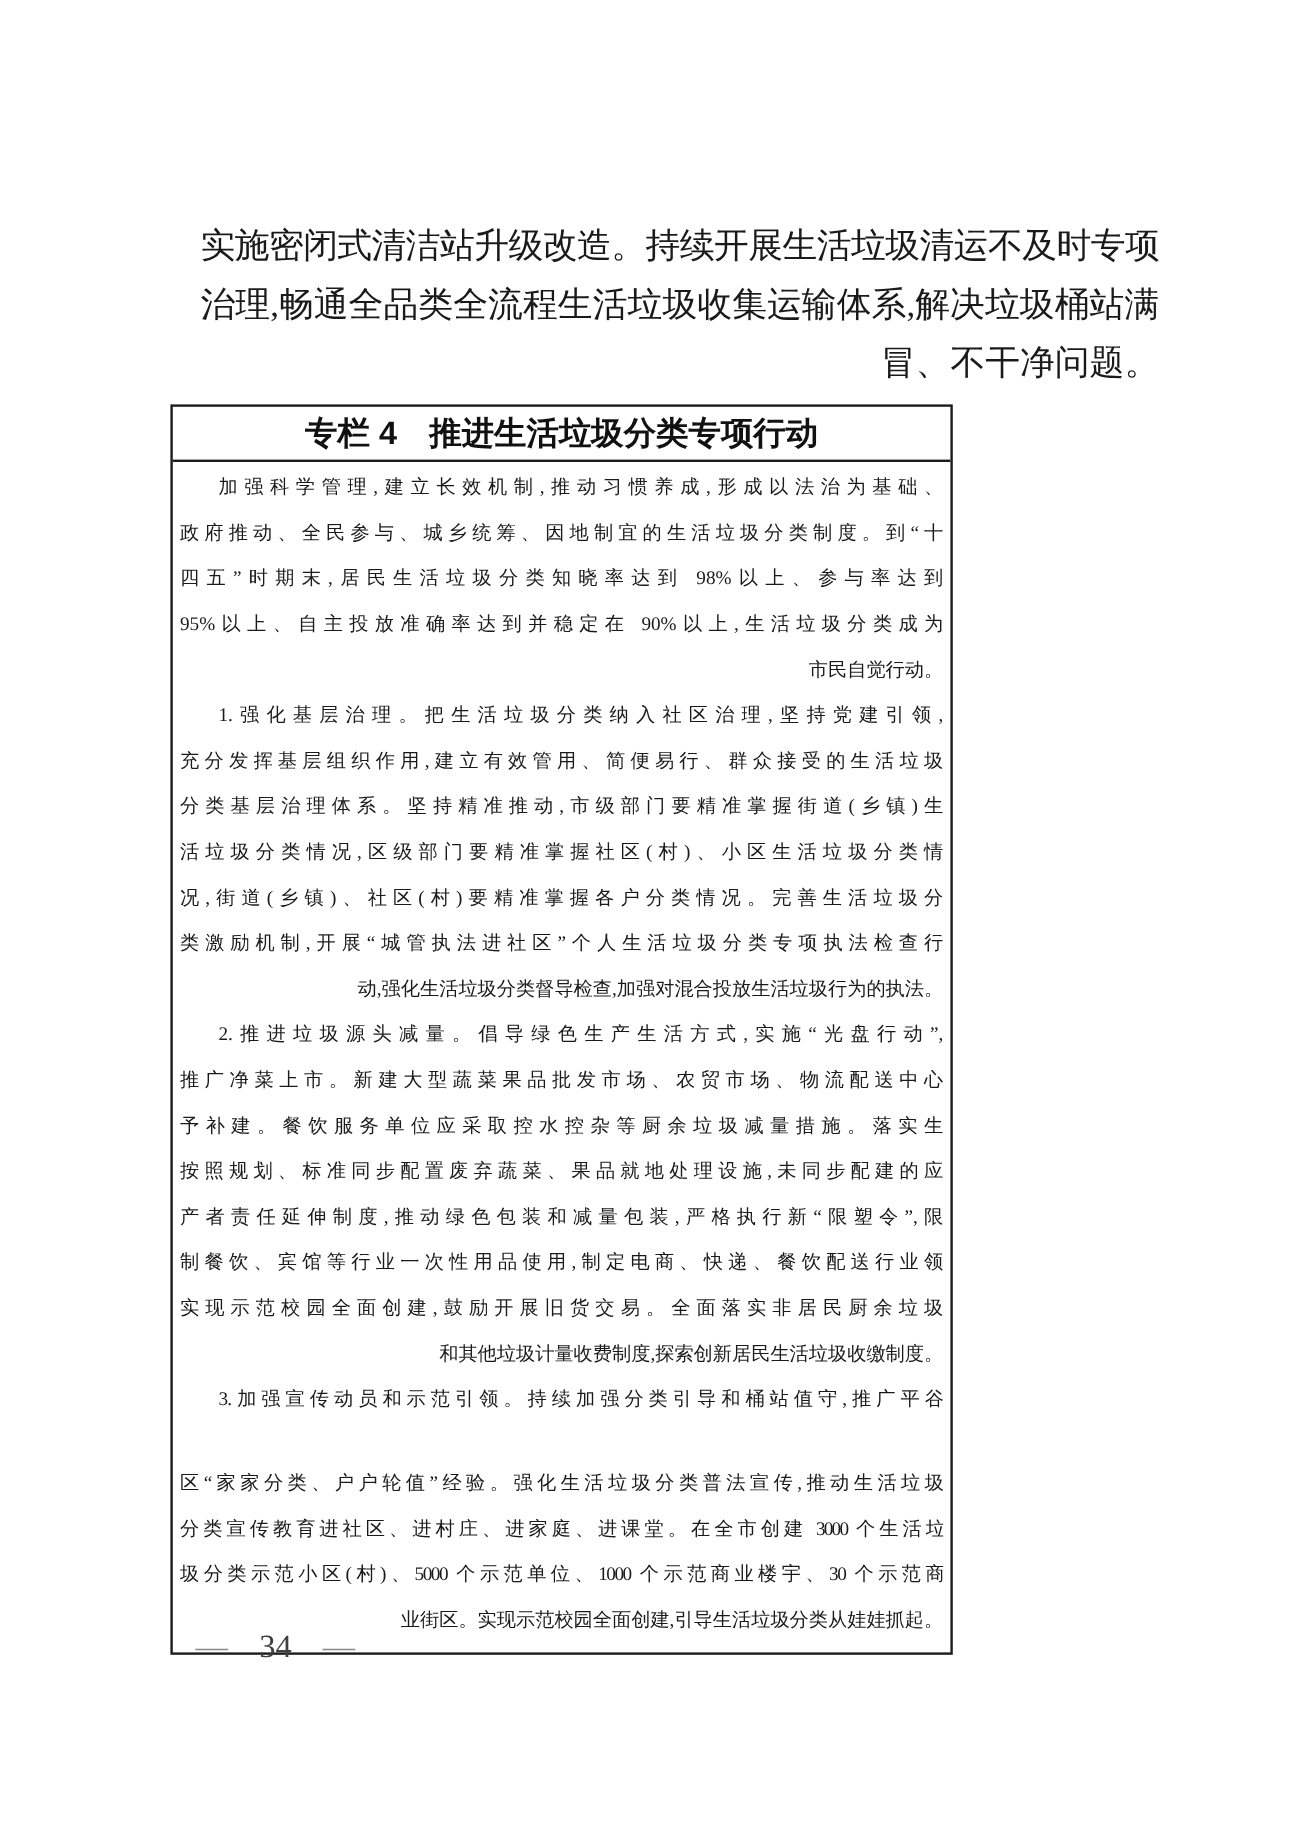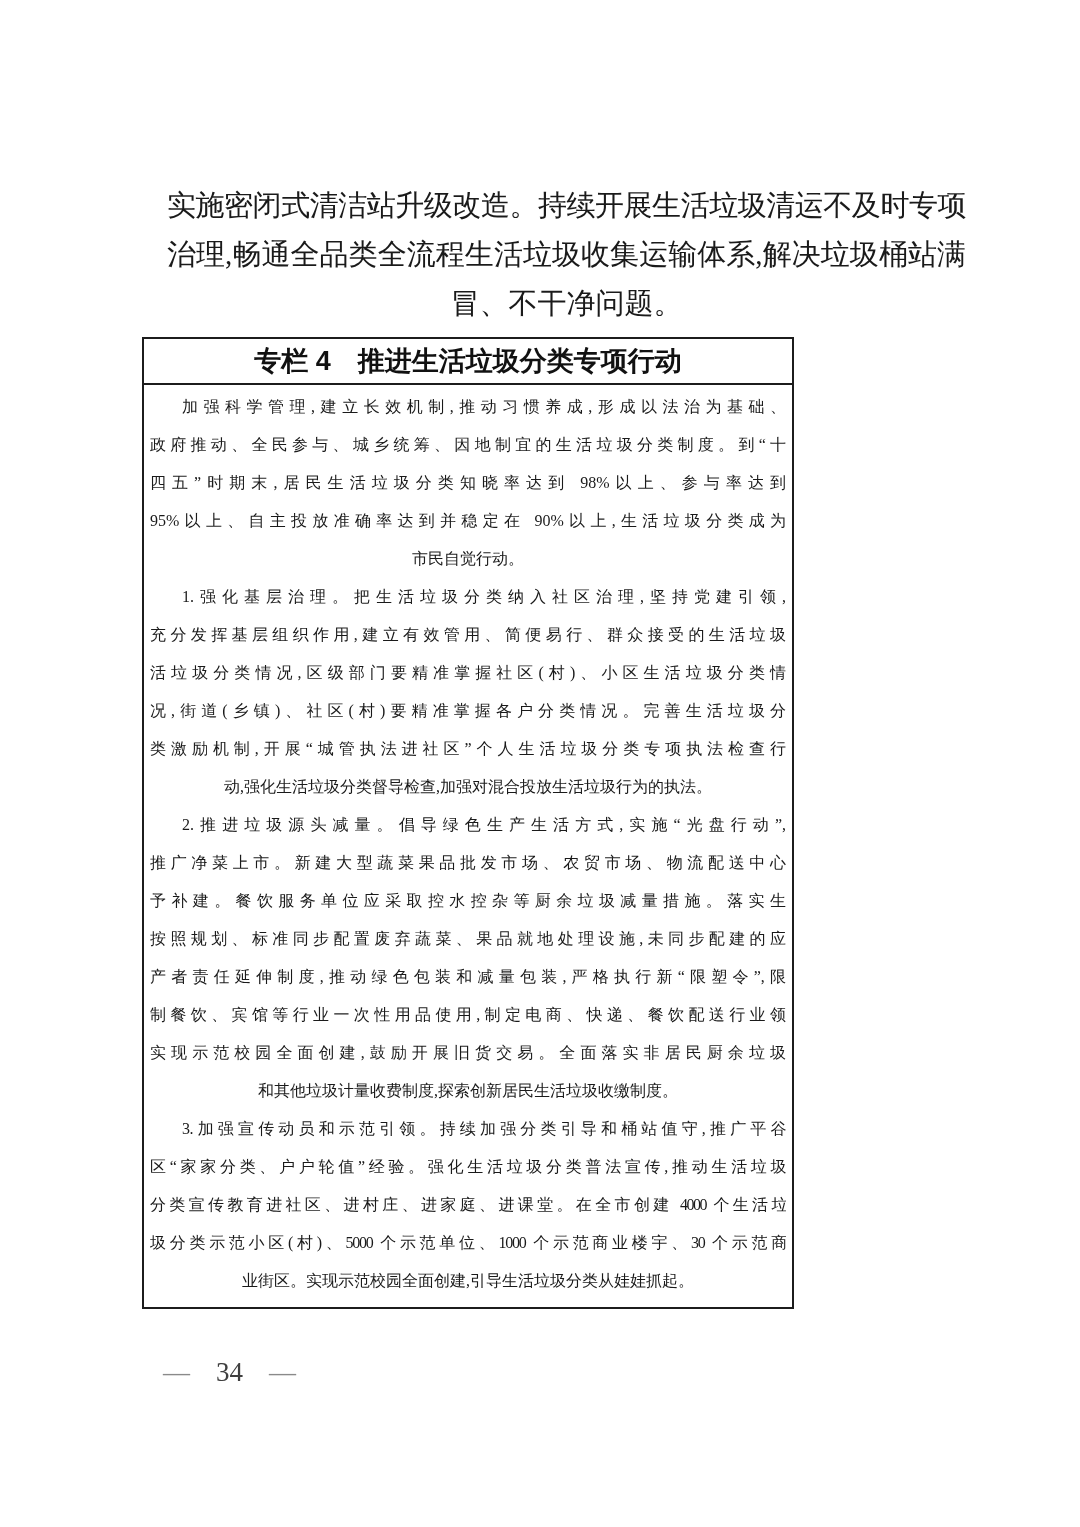--- a/index.html
+++ b/index.html
@@ -9,21 +9,21 @@
     color:#1a1a1a;overflow:hidden;
   }
   .intro{
     position:absolute;left:142px;top:181px;width:799px;
     font-size:29px;line-height:49px;margin-left:25px;
   }
   .ln{
     text-align:justify;text-align-last:justify;
     white-space:nowrap;overflow:hidden;
   }
-  .ln.last{text-align:center;text-align-last:auto;}
+  .ln.last{text-align:right;text-align-last:auto;}
   .ind{text-indent:2em;}
   .feature-box{
     position:absolute;left:142px;top:337px;width:652px;
     border:2px solid #1c1c1c;box-sizing:border-box;background:#fff;
   }
   .box-title{
     height:44px;line-height:44px;text-align:center;
     border-bottom:2px solid #1c1c1c;
     font-family:"Liberation Sans","DejaVu Sans",sans-serif;
     font-weight:bold;font-size:27px;color:#111;
@@ -59,41 +59,42 @@
       <div class="ln ind">加强科学管理,建立长效机制,推动习惯养成,形成以法治为基础、</div>
       <div class="ln" style="letter-spacing: -0.09375px;">政府推动、全民参与、城乡统筹、因地制宜的生活垃圾分类制度。到“十</div>
       <div class="ln">四五”时期末,居民生活垃圾分类知晓率达到 98%以上、参与率达到</div>
       <div class="ln">95%以上、自主投放准确率达到并稳定在 90%以上,生活垃圾分类成为</div>
       <div class="ln last">市民自觉行动。</div>
     </div>
 
     <div class="para">
       <div class="ln ind">1.强化基层治理。把生活垃圾分类纳入社区治理,坚持党建引领,</div>
       <div class="ln">充分发挥基层组织作用,建立有效管用、简便易行、群众接受的生活垃圾</div>
+      <div class="ln">分类基层治理体系。坚持精准推动,市级部门要精准掌握街道(乡镇)生</div>
       <div class="ln">活垃圾分类情况,区级部门要精准掌握社区(村)、小区生活垃圾分类情</div>
       <div class="ln">况,街道(乡镇)、社区(村)要精准掌握各户分类情况。完善生活垃圾分</div>
       <div class="ln">类激励机制,开展“城管执法进社区”个人生活垃圾分类专项执法检查行</div>
       <div class="ln last">动,强化生活垃圾分类督导检查,加强对混合投放生活垃圾行为的执法。</div>
     </div>
 
     <div class="para">
       <div class="ln ind">2.推进垃圾源头减量。倡导绿色生产生活方式,实施“光盘行动”,</div>
       <div class="ln">推广净菜上市。新建大型蔬菜果品批发市场、农贸市场、物流配送中心</div>
       <div class="ln">予补建。餐饮服务单位应采取控水控杂等厨余垃圾减量措施。落实生</div>
       <div class="ln">按照规划、标准同步配置废弃蔬菜、果品就地处理设施,未同步配建的应</div>
       <div class="ln">产者责任延伸制度,推动绿色包装和减量包装,严格执行新“限塑令”,限</div>
       <div class="ln">制餐饮、宾馆等行业一次性用品使用,制定电商、快递、餐饮配送行业领</div>
       <div class="ln">实现示范校园全面创建,鼓励开展旧货交易。全面落实非居民厨余垃圾</div>
       <div class="ln last">和其他垃圾计量收费制度,探索创新居民生活垃圾收缴制度。</div>
     </div>
 
     <div class="para">
       <div class="ln ind" style="letter-spacing: -0.53125px;">3.加强宣传动员和示范引领。持续加强分类引导和桶站值守,推广平谷</div>
-      <div class="ln" style="letter-spacing: -0.588235px;">区“家家分类、户户轮值”经验。强化生活垃圾分类普法宣传,推动生活垃圾</div>
-      <div class="ln" style="letter-spacing: -1.48649px;">分类宣传教育进社区、进村庄、进家庭、进课堂。在全市创建 4000 个生活垃</div>
+      <div class="ln" style="letter-spacing: -0.588235px; margin-top: 32px;">区“家家分类、户户轮值”经验。强化生活垃圾分类普法宣传,推动生活垃圾</div>
+      <div class="ln" style="letter-spacing: -1.48649px;">分类宣传教育进社区、进村庄、进家庭、进课堂。在全市创建 3000 个生活垃</div>
       <div class="ln" style="letter-spacing: -1.2381px;">圾分类示范小区(村)、5000 个示范单位、1000 个示范商业楼宇、30 个示范商</div>
       <div class="ln last">业街区。实现示范校园全面创建,引导生活垃圾分类从娃娃抓起。</div>
     </div>
 
   </div>
 </div>
 
 <div class="page-footer">
   <span class="dash">—</span>
   <span class="num">34</span>

